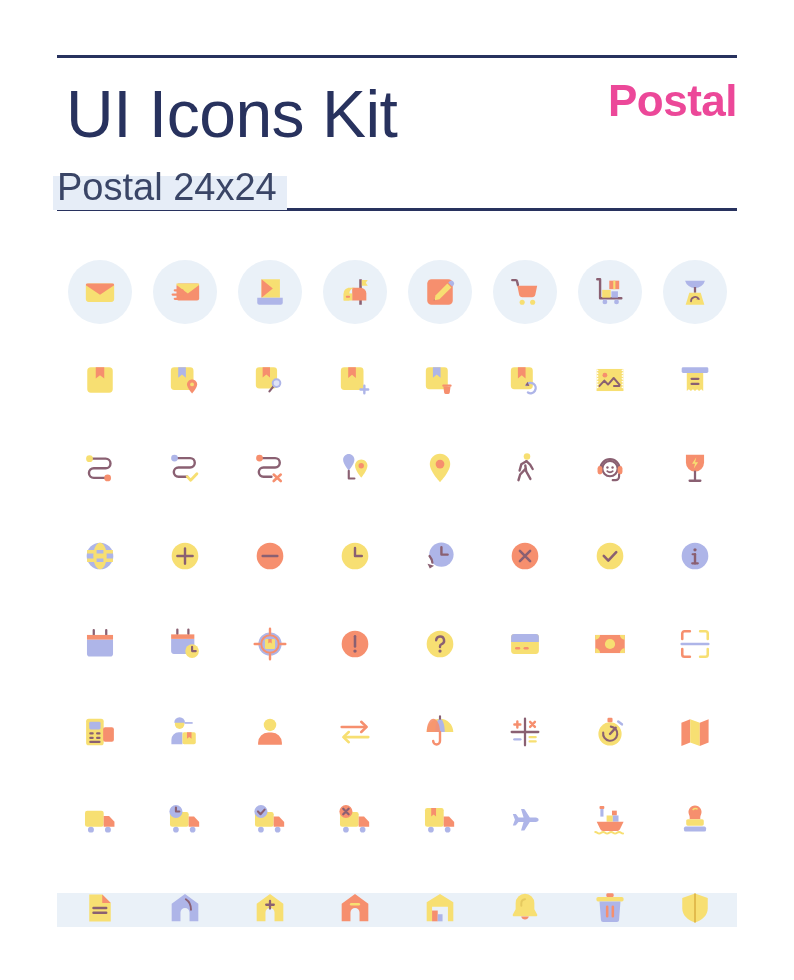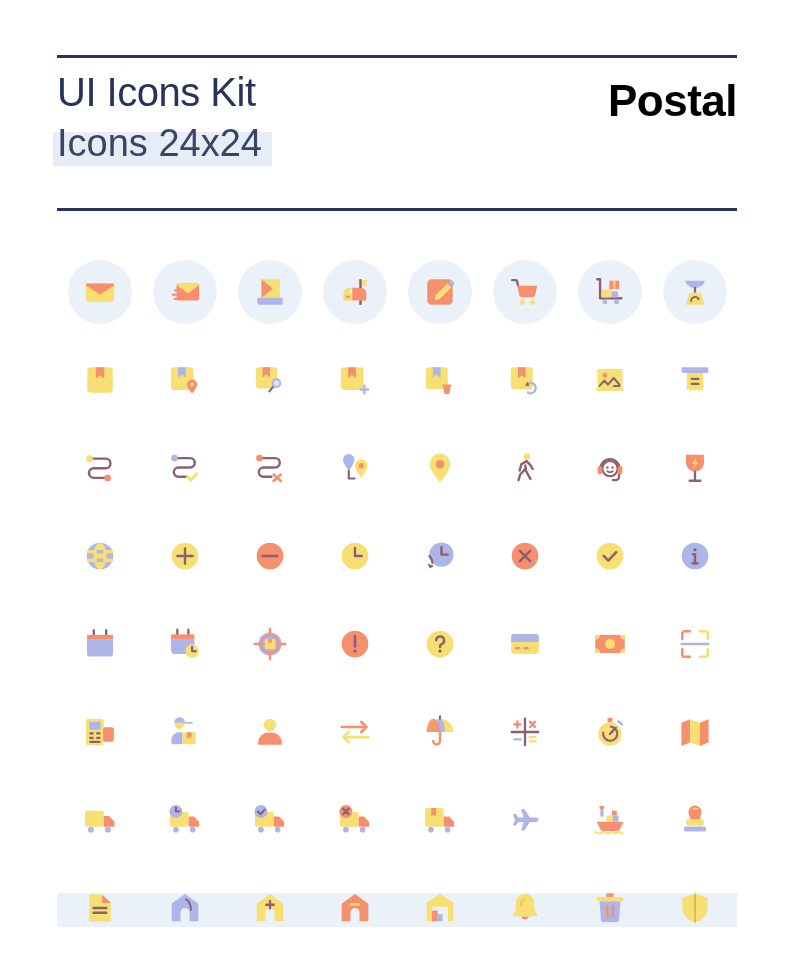--- a/index.html
+++ b/index.html
@@ -11,37 +11,37 @@
   .page{position:relative;width:794px;height:980px;}
 
   
   .header{position:absolute;left:57px;top:55px;width:680px;}
   .rule{height:3px;background:#28325e;width:100%;}
   .rule.bottom{margin-top:0;}
   .header-body{position:relative;height:150px;}
   .title-left{position:absolute;left:0;top:14px;}
   .kit-title{
     font-family:"Liberation Sans", sans-serif;
-    font-size:40px;font-weight:400;color:#28325e;
-    letter-spacing:-0.5px;line-height:1;margin:0;
+    font-size:66px;font-weight:400;color:#28325e;
+    letter-spacing:-0.5px;line-height:1;margin:9px;
     white-space:nowrap;
   }
   .kit-sub-wrap{position:relative;display:inline-block;margin-top:12px;}
   .kit-sub-hl{
     position:absolute;left:-4px;top:8px;right:-10px;bottom:-4px;
     background:#e6edf7;z-index:0;
   }
   .kit-sub{
     position:relative;z-index:1;
     font-size:38px;font-weight:300;color:#3a4566;
     letter-spacing:0px;line-height:1;margin:0;white-space:nowrap;
   }
   .title-right{position:absolute;right:0;top:18px;text-align:right;}
   .brand-line{
-    font-size:44px;font-weight:700;color:#000000;
+    font-size:44px;font-weight:700;color:#ec4899;
     line-height:1.12;margin:0;letter-spacing:-0.5px;white-space:nowrap;
   }
 
   
   .grid{
     position:absolute;left:57px;top:248px;width:680px;
     display:grid;grid-template-columns:repeat(8,85px);
     grid-auto-rows:88px;
   }
   .cell{
@@ -68,21 +68,21 @@
 
 <div class="page">
 
   <div class="header">
     <div class="rule"></div>
     <div class="header-body">
       <div class="title-left">
         <div class="kit-title">UI Icons Kit</div>
         <div class="kit-sub-wrap">
           <span class="kit-sub-hl"></span>
-          <div class="kit-sub">Icons 24x24</div>
+          <div class="kit-sub">Postal 24x24</div>
         </div>
       </div>
       <div class="title-right">
         <div class="brand-line">Postal</div>
       </div>
     </div>
     <div class="rule bottom"></div>
   </div>
 
   <div class="band"></div>

